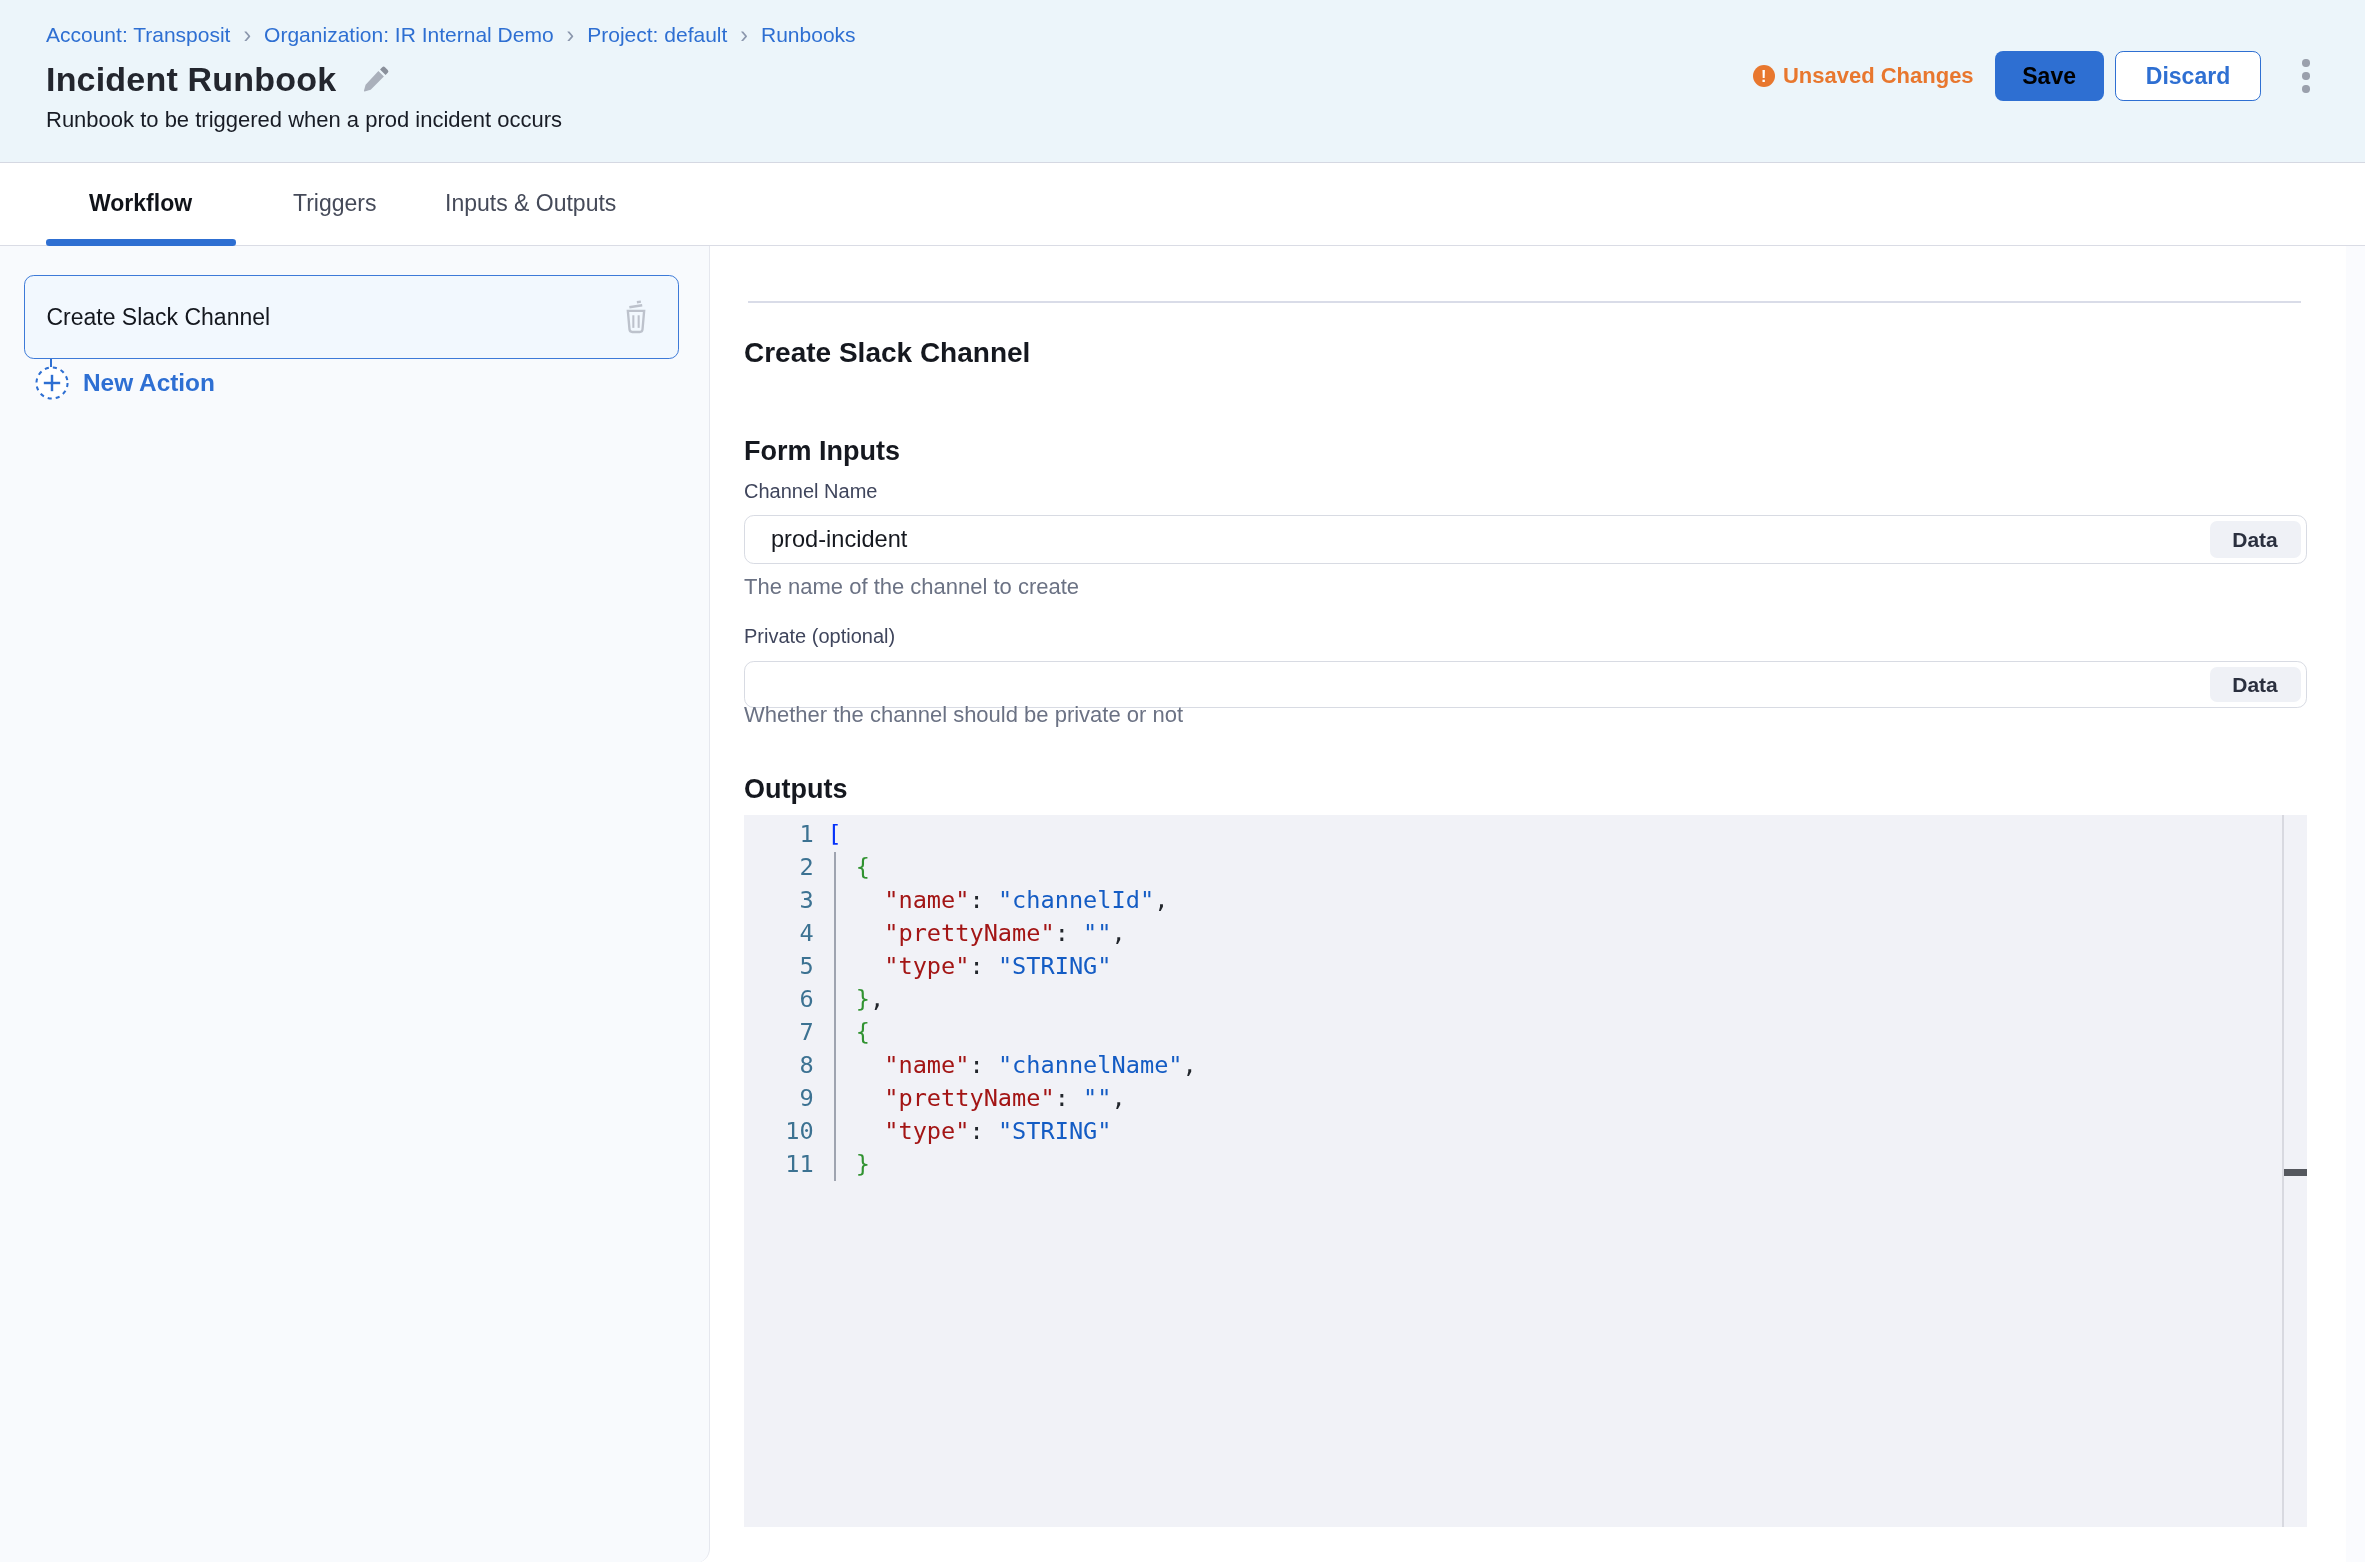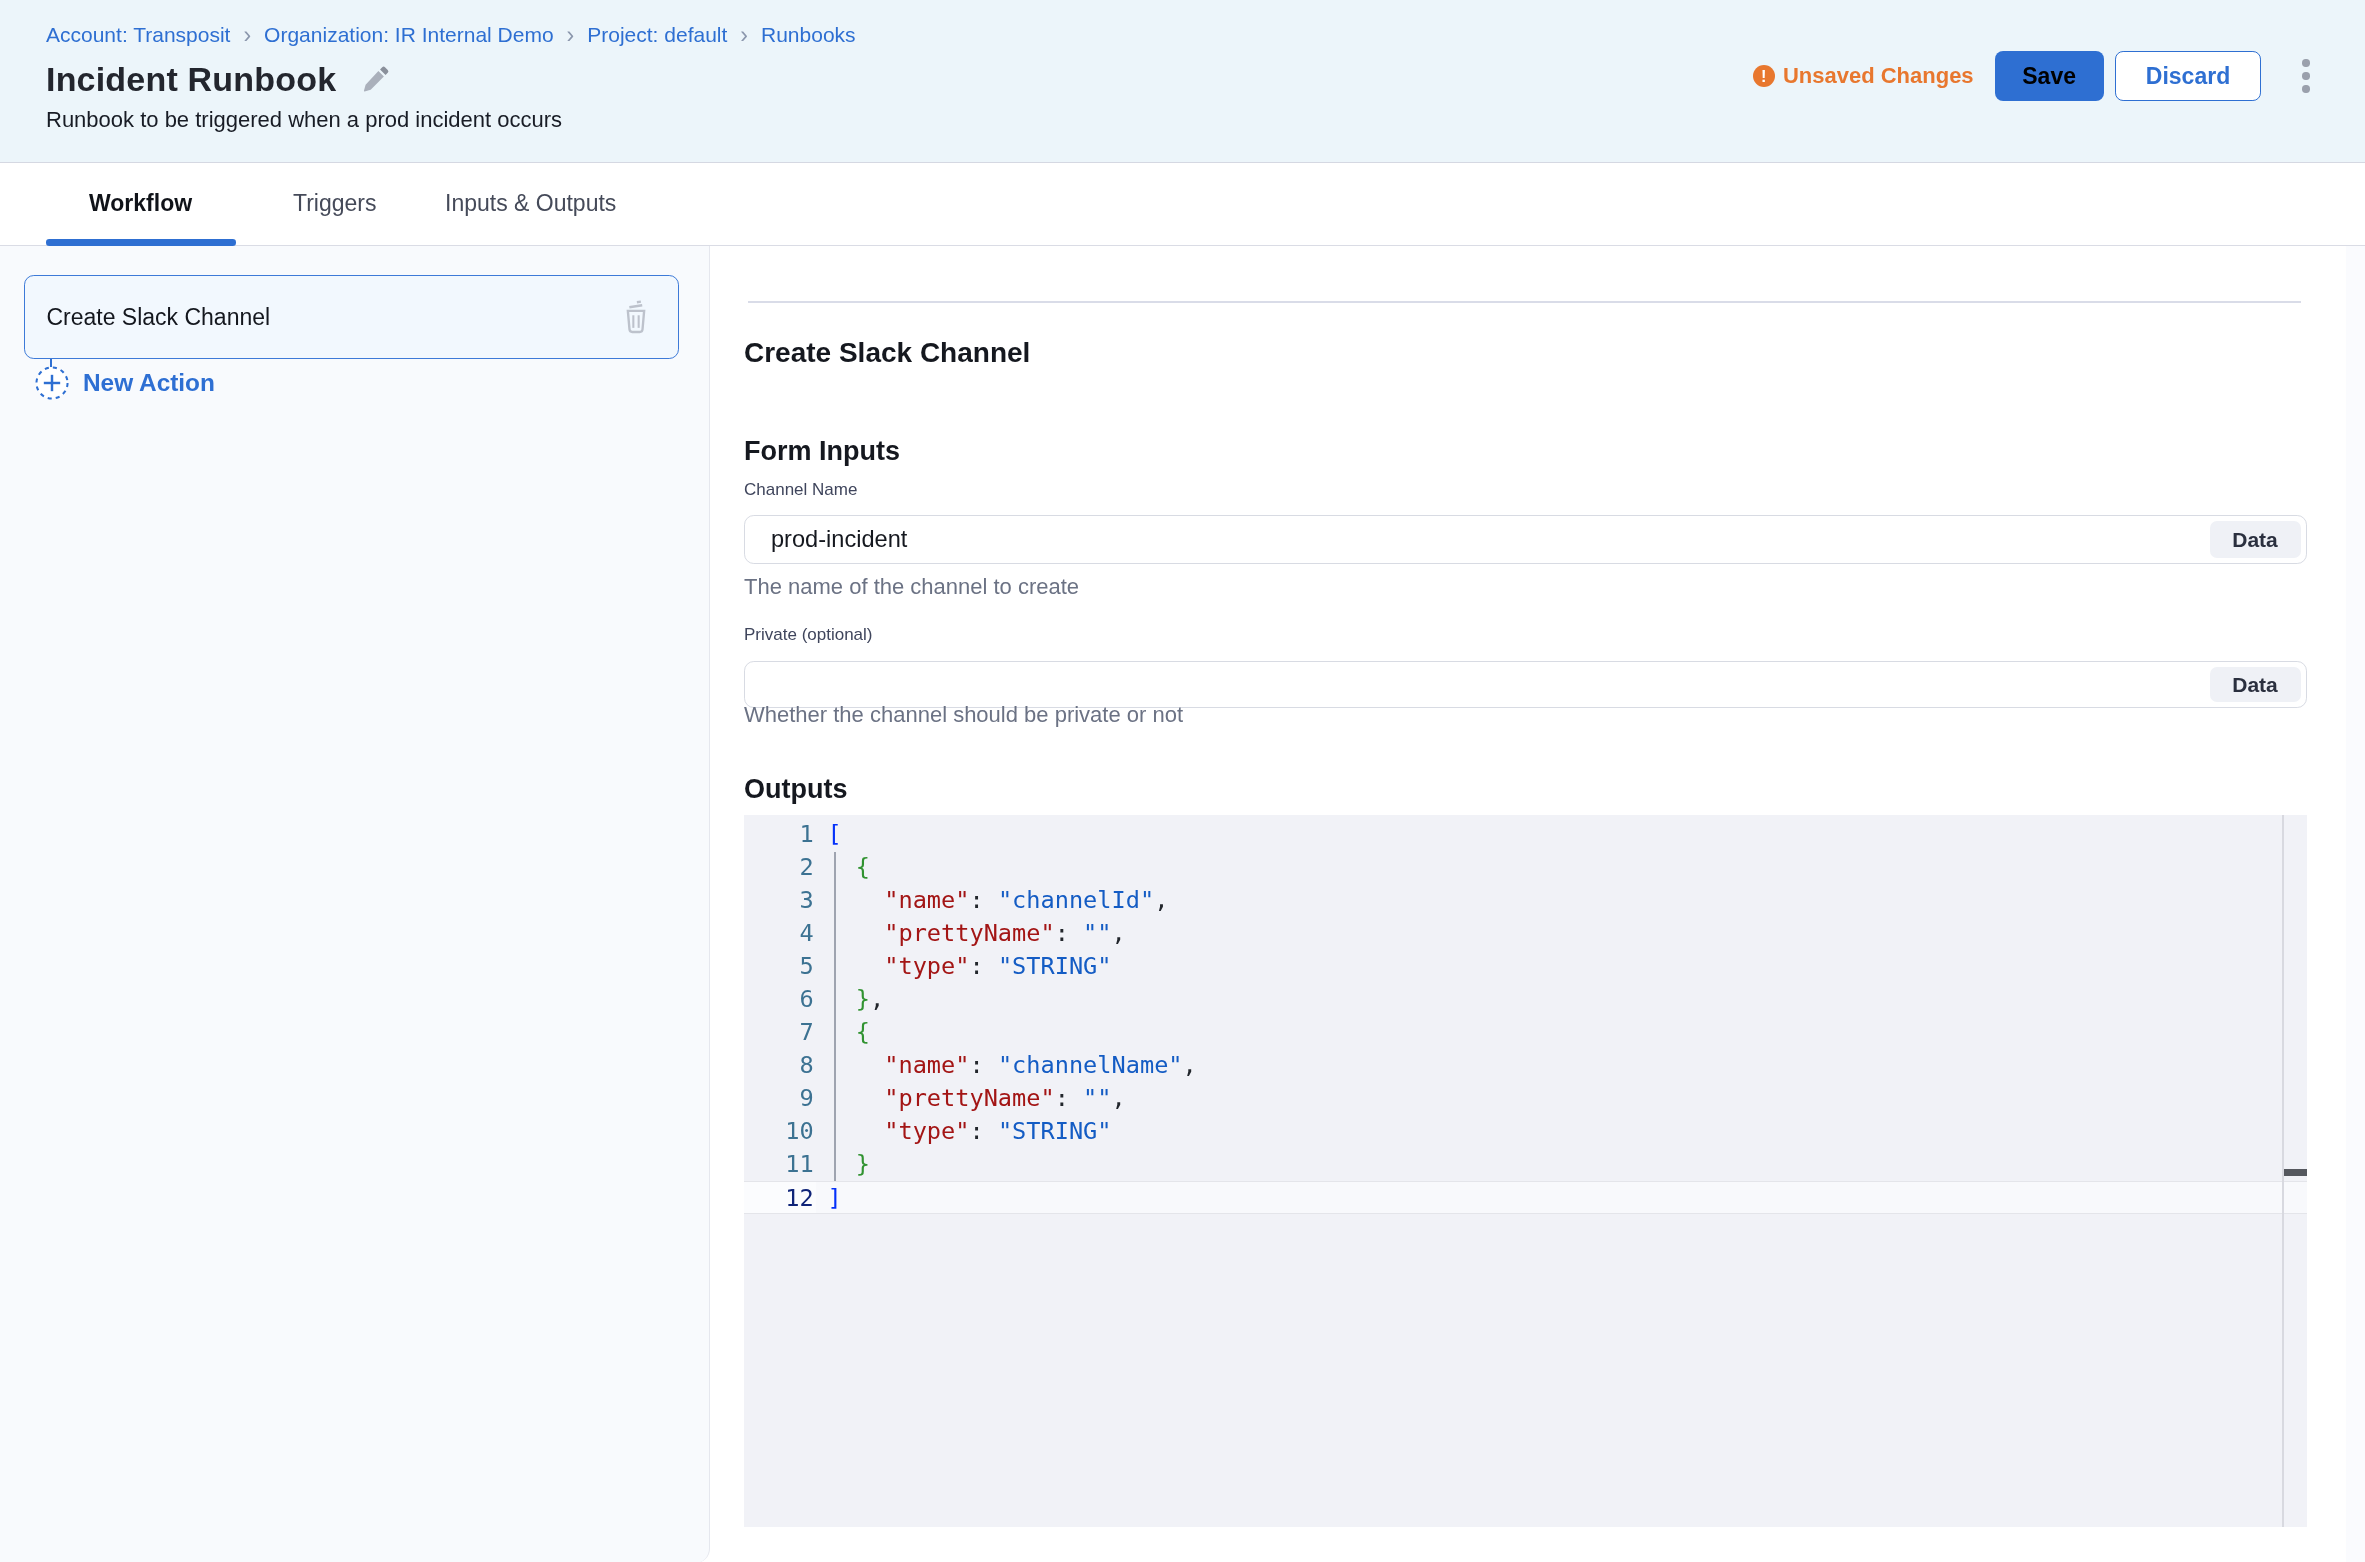--- a/index.html
+++ b/index.html
@@ -54,21 +54,21 @@
   .new-action .na-label{margin-left:13px;font-size:24.4px;font-weight:700;color:#2e6fd3;}
 
   
   .main{position:absolute;left:710px;top:246px;width:1656px;height:1317px;background:#ffffff;}
   .right-strip{position:absolute;left:2346px;top:246px;width:19.5px;height:1317px;background:#fafbfe;}
   .divider{position:absolute;left:38px;top:55px;width:1553px;height:1.6px;background:#d9dce8;}
   .main h2{position:absolute;left:34px;top:91px;margin:0;font-size:28px;font-weight:700;color:#15181f;}
   .main .desc{position:absolute;left:34px;top:132px;margin:0;font-size:23px;color:#20242e;}
   .main h3{position:absolute;left:34px;margin:0;font-size:27px;font-weight:700;color:#15181f;}
   .h-form{top:190px;} .h-outputs{top:528px;}
-  .field-label{position:absolute;left:34px;font-size:17px;color:#3f455c;}
+  .field-label{position:absolute;left:34px;font-size:20px;color:#3f455c;}
   .lbl-1{top:234px;} .lbl-2{top:379px;}
   .input-wrap{position:absolute;left:34px;width:1563px;box-sizing:border-box;}
   .iw-1{top:269px;height:49px;} .iw-2{top:415px;height:47px;}
   .text-input{width:100%;height:100%;box-sizing:border-box;border:1.6px solid #d8dbe3;border-radius:9.8px;
               background:#fff;font-family:"Liberation Sans",sans-serif;font-size:23.6px;color:#15181f;
               padding:0 106px 0 26px;outline:none;}
   .data-btn{position:absolute;right:6.5px;top:5.7px;bottom:5.7px;width:91px;border:none;border-radius:7px;
             background:#eff1f6;color:#2b303f;font-family:"Liberation Sans",sans-serif;
             font-size:21px;font-weight:600;cursor:pointer;}
   .help{position:absolute;left:34px;font-size:22px;color:#6b7284;}
@@ -193,21 +193,20 @@
           <div class="code-line"><div class="gutter-num">2</div><div class="code-text"><span class="tok-plain">  </span><span class="tok-brace">{</span></div></div>
           <div class="code-line"><div class="gutter-num">3</div><div class="code-text"><span class="tok-plain">    </span><span class="tok-key">"name"</span><span class="tok-punc">: </span><span class="tok-str">"channelId"</span><span class="tok-punc">,</span></div></div>
           <div class="code-line"><div class="gutter-num">4</div><div class="code-text"><span class="tok-plain">    </span><span class="tok-key">"prettyName"</span><span class="tok-punc">: </span><span class="tok-str">""</span><span class="tok-punc">,</span></div></div>
           <div class="code-line"><div class="gutter-num">5</div><div class="code-text"><span class="tok-plain">    </span><span class="tok-key">"type"</span><span class="tok-punc">: </span><span class="tok-str">"STRING"</span></div></div>
           <div class="code-line"><div class="gutter-num">6</div><div class="code-text"><span class="tok-plain">  </span><span class="tok-brace">}</span><span class="tok-punc">,</span></div></div>
           <div class="code-line"><div class="gutter-num">7</div><div class="code-text"><span class="tok-plain">  </span><span class="tok-brace">{</span></div></div>
           <div class="code-line"><div class="gutter-num">8</div><div class="code-text"><span class="tok-plain">    </span><span class="tok-key">"name"</span><span class="tok-punc">: </span><span class="tok-str">"channelName"</span><span class="tok-punc">,</span></div></div>
           <div class="code-line"><div class="gutter-num">9</div><div class="code-text"><span class="tok-plain">    </span><span class="tok-key">"prettyName"</span><span class="tok-punc">: </span><span class="tok-str">""</span><span class="tok-punc">,</span></div></div>
           <div class="code-line"><div class="gutter-num">10</div><div class="code-text"><span class="tok-plain">    </span><span class="tok-key">"type"</span><span class="tok-punc">: </span><span class="tok-str">"STRING"</span></div></div>
           <div class="code-line"><div class="gutter-num">11</div><div class="code-text"><span class="tok-plain">  </span><span class="tok-brace">}</span></div></div>
-          <div class="code-line active"><div class="gutter-num">12</div><div class="code-text"><span class="tok-bracket">]</span></div></div>
         </div>
       <div class="indent-guide"></div>
       <div class="ruler-line"></div>
       <div class="cursor-mark"></div>
     </div>
   </main>
 
   <div class="right-strip"></div>
 </div>
 

